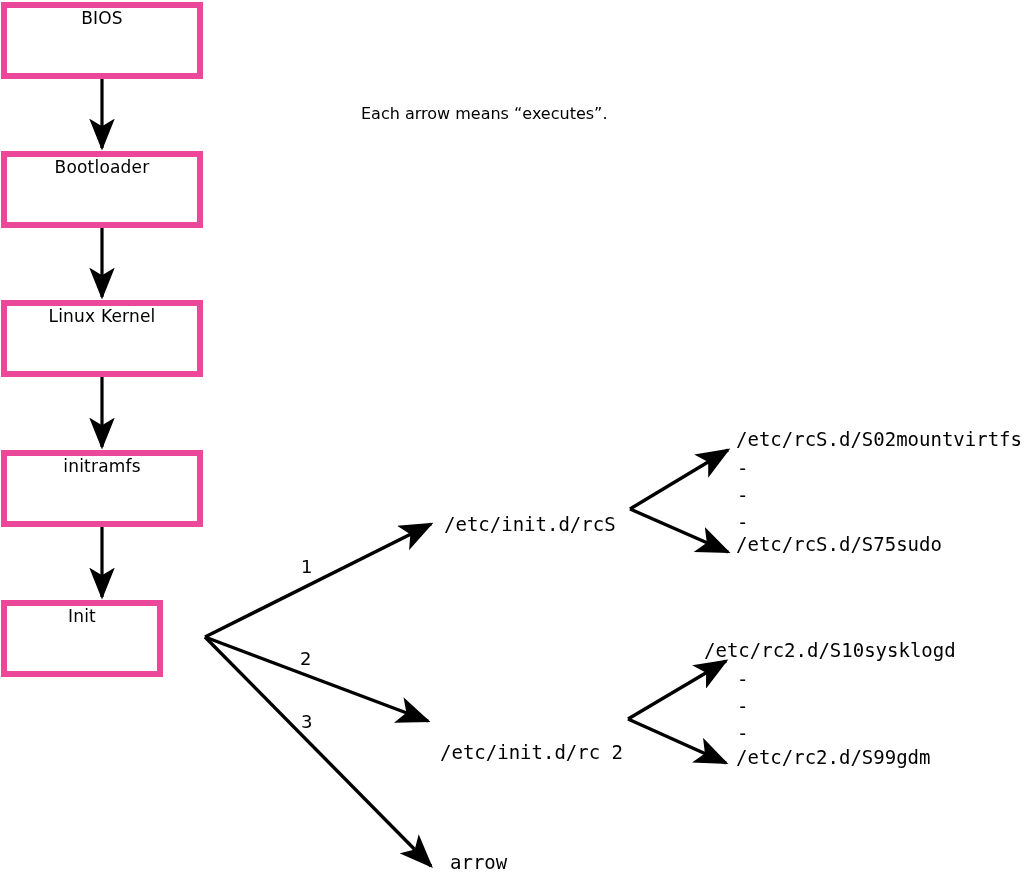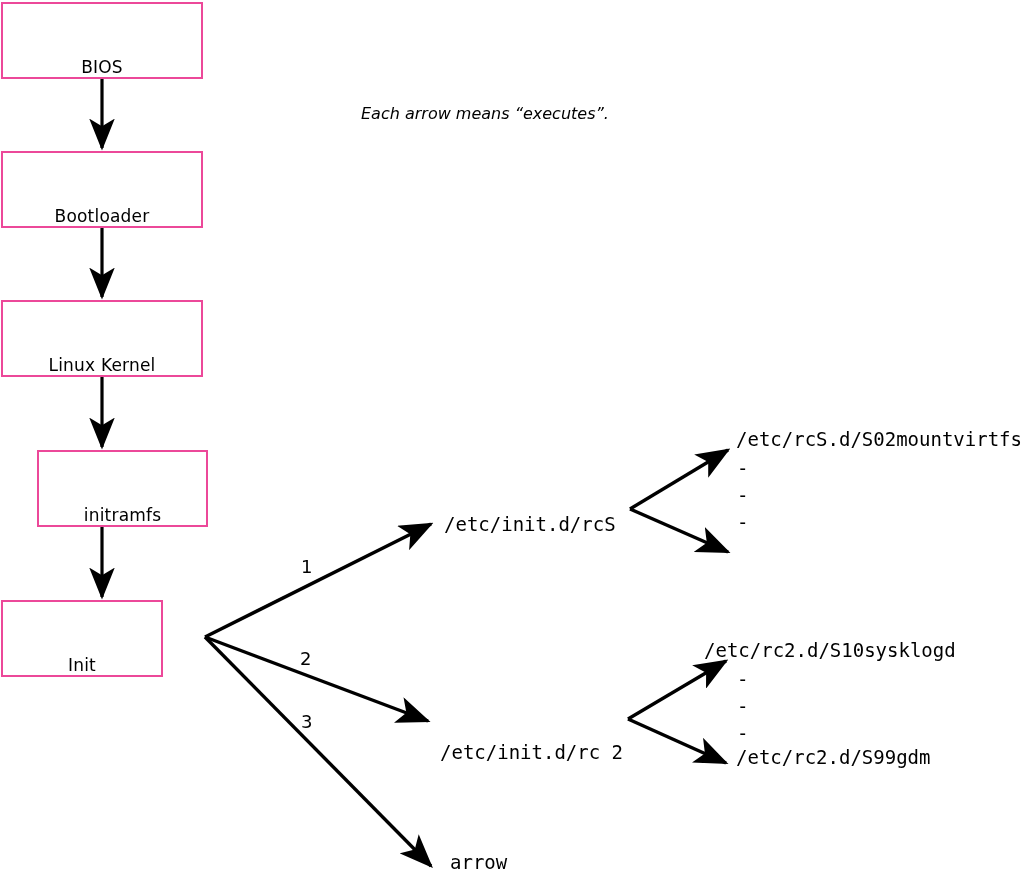--- a/index.html
+++ b/index.html
@@ -18,24 +18,24 @@
   #wire {
     position: absolute;
     left: 0;
     top: 0;
     width: 1024px;
     height: 875px;
   }
   .node-box {
     position: absolute;
     box-sizing: border-box;
-    border: 2px solid #ec4899;
+    border: 6px solid #ec4899;
     background: #ffffff;
     display: flex;
-    align-items: flex-end;
+    align-items: flex-start;
     justify-content: center;
   }
   .node-label {
     font-family: "DejaVu Sans", sans-serif;
     font-size: 17px;
     color: #000000;
     letter-spacing: 0.2px;
     white-space: nowrap;
   }
   .mono-label {
@@ -111,38 +111,39 @@
   </div>
 
   <div class="node-box" style="left:1px; top:151px; width:202px; height:77px;">
     <span class="node-label">Bootloader</span>
   </div>
 
   <div class="node-box" style="left:1px; top:300px; width:202px; height:77px;">
     <span class="node-label">Linux Kernel</span>
   </div>
 
-  <div class="node-box" style="left:1px; top:450px; width:171px; height:77px;margin-left:36px;">
+  <div class="node-box" style="left:1px; top:450px; width:202px; height:77px;">
     <span class="node-label">initramfs</span>
   </div>
 
   <div class="node-box" style="left:1px; top:600px; width:162px; height:77px;">
     <span class="node-label">Init</span>
   </div>
 
-  <div class="note-text" style="left:361px; top:106px;font-style:italic;">Each arrow means “executes”.</div>
+  <div class="note-text" style="left:361px; top:106px;">Each arrow means “executes”.</div>
 
   <div class="edge-num" style="left:301px; top:558px;">1</div>
   <div class="edge-num" style="left:300px; top:650px;">2</div>
   <div class="edge-num" style="left:301px; top:713px;">3</div>
 
   <div class="mono-label" style="left:444px; top:500px;margin-top:15px;">/etc/init.d/rcS</div>
 
   <div class="mono-label" style="left:736px; top:430px;">/etc/rcS.d/S02mountvirtfs</div>
 
+  <div class="mono-label" style="left:736px; top:535px;">/etc/rcS.d/S75sudo</div>
 
   <div class="mono-label" style="left:440px; top:710px;margin-top:33px;">/etc/init.d/rc 2</div>
 
   <div class="mono-label" style="left:704px; top:641px;">/etc/rc2.d/S10sysklogd</div>
 
   <div class="mono-label" style="left:736px; top:748px;">/etc/rc2.d/S99gdm</div>
 
   <div class="mono-label" style="left:450px; top:853px;">arrow</div>
 
   <div class="ellipsis-dot" style="left:737px; top:459px;">-</div>

